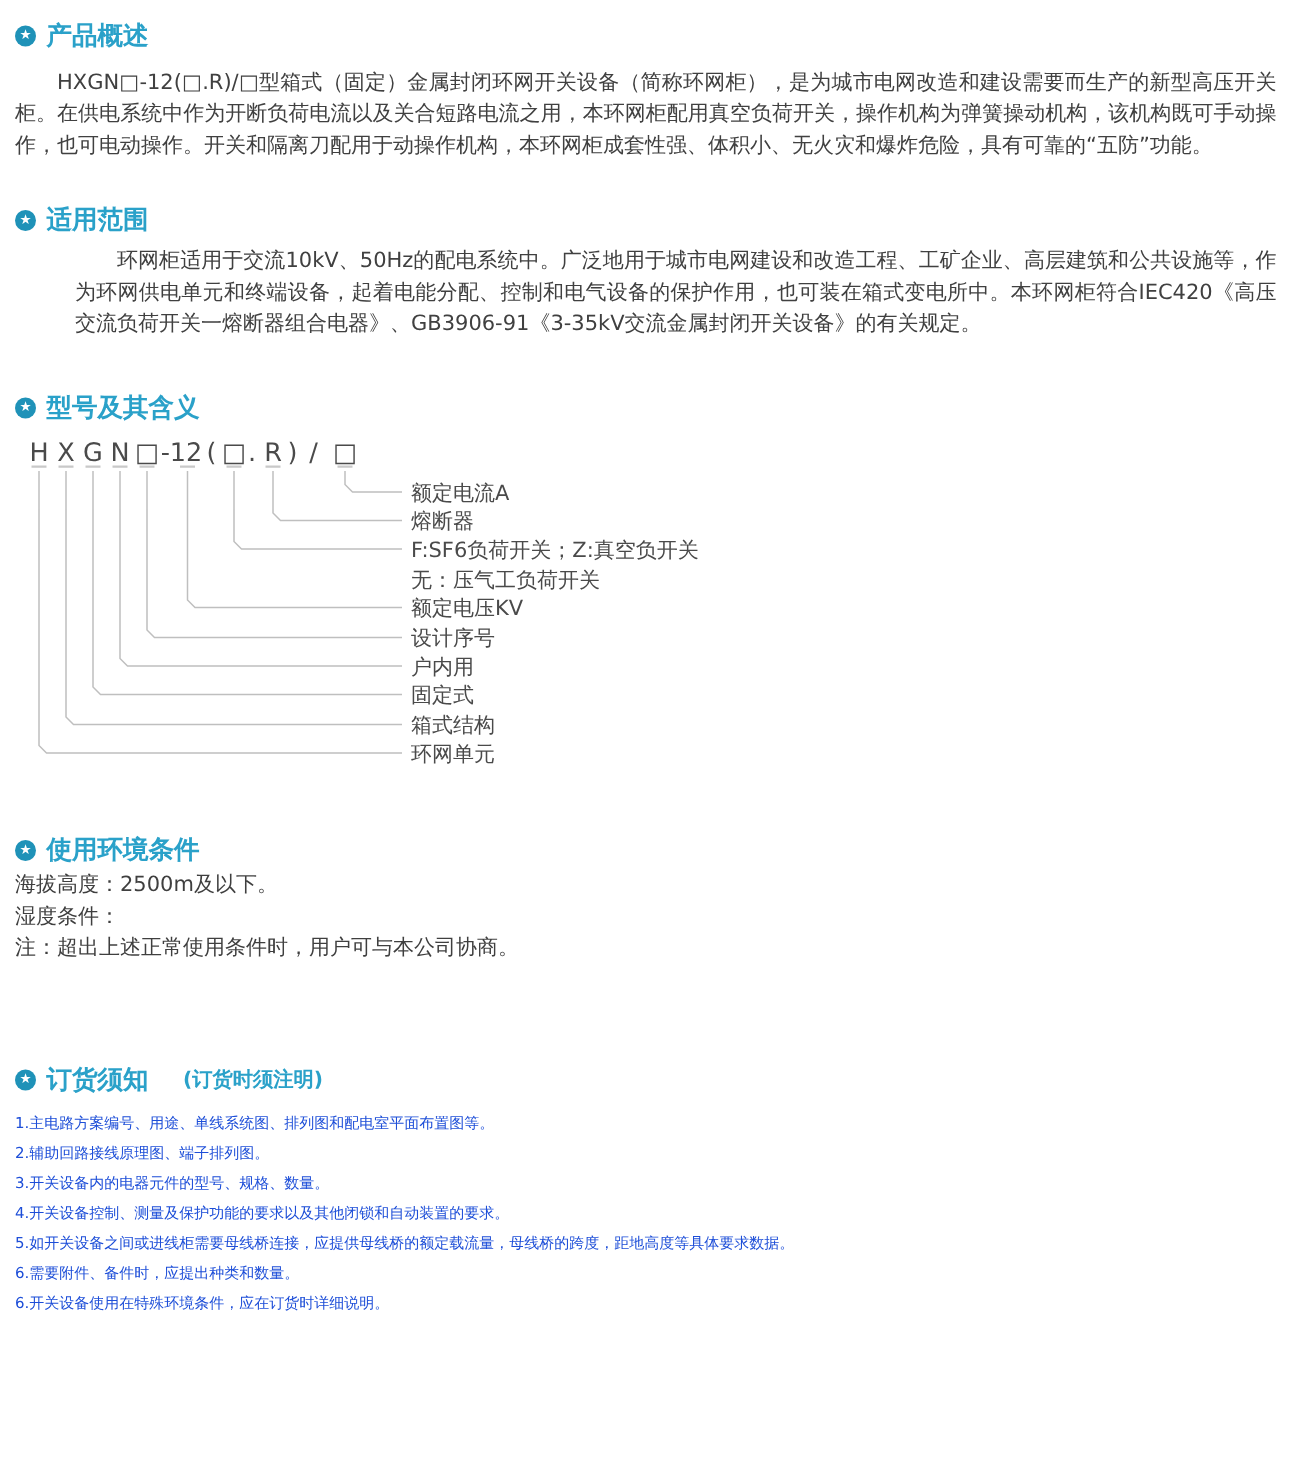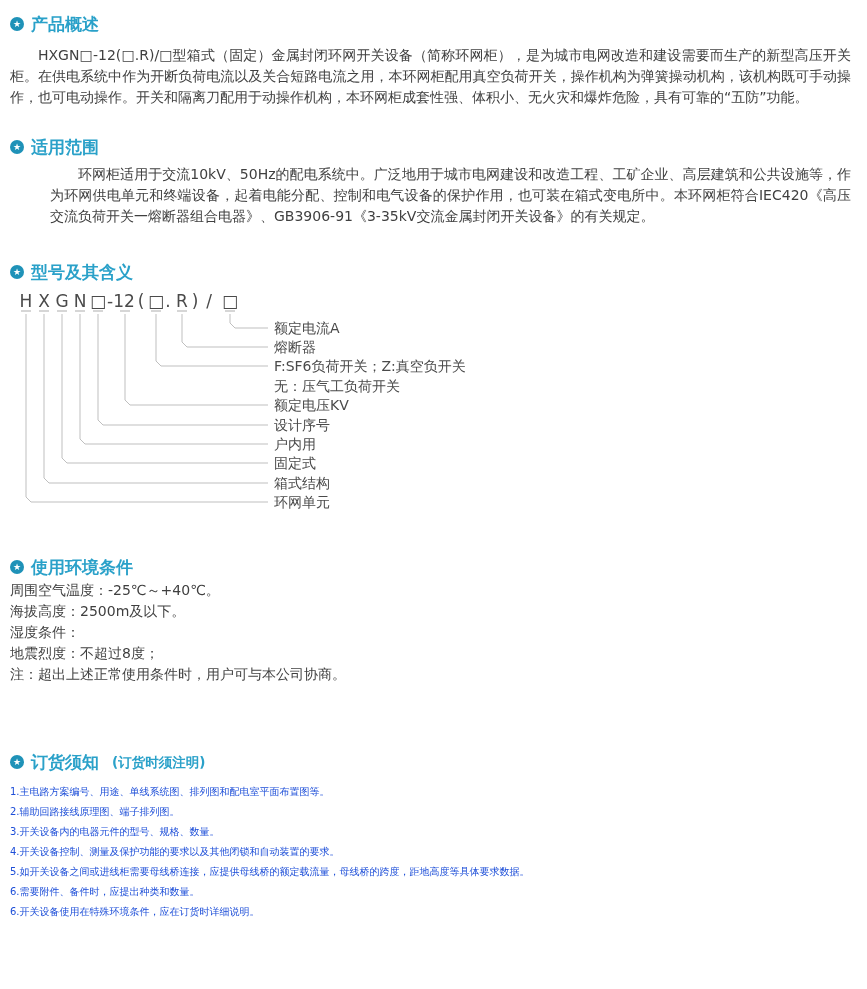--- a/index.html
+++ b/index.html
@@ -16,21 +16,21 @@
     color:#2aa1c9;font-size:17px;font-weight:bold;
     line-height:20px;
   }
   .sec-head .bullet{
     width:14px;height:14px;border-radius:50%;
     background:#1f92b8;color:#ffffff;
     font-size:9px;line-height:14px;text-align:center;
     font-weight:normal;flex:0 0 auto;
   }
   .sec-head .sub{
-    font-size:13.5px;font-weight:bold;margin-left:6px;
+    font-size:13.5px;font-weight:bold;margin-left:16px;
   }
   .para{
     margin:0;font-size:14px;line-height:21px;
     text-align:justify;text-indent:2em;color:#404040;
   }
   .h-overview{margin-top:14px;}
   .p-overview{margin-top:11px;}
   .h-scope{margin-top:29px;}
   .p-scope{margin-top:7px;margin-left:40px;}
   .h-model{margin-top:35px;}
@@ -124,24 +124,22 @@
         <text class="diag-label" x="264" y="221">环网单元</text>
       </g>
     </svg>
   </div>
 
   <div class="sec-head h-env">
     <span class="bullet">★</span>
     <span>使用环境条件</span>
   </div>
   <div class="env-block">
-    <div class="env-line">周围空气温度：-25℃～+40℃。</div>
     <div class="env-line">海拔高度：2500m及以下。</div>
     <div class="env-line">湿度条件：</div>
-    <div class="env-line">地震烈度：不超过8度；</div>
     <div class="env-line">注：超出上述正常使用条件时，用户可与本公司协商。</div>
   </div>
 
   <div class="sec-head h-order">
     <span class="bullet">★</span>
     <span>订货须知</span>
     <span class="sub">(订货时须注明)</span>
   </div>
   <div class="order-block">
     <div class="order-item">1.主电路方案编号、用途、单线系统图、排列图和配电室平面布置图等。</div>

